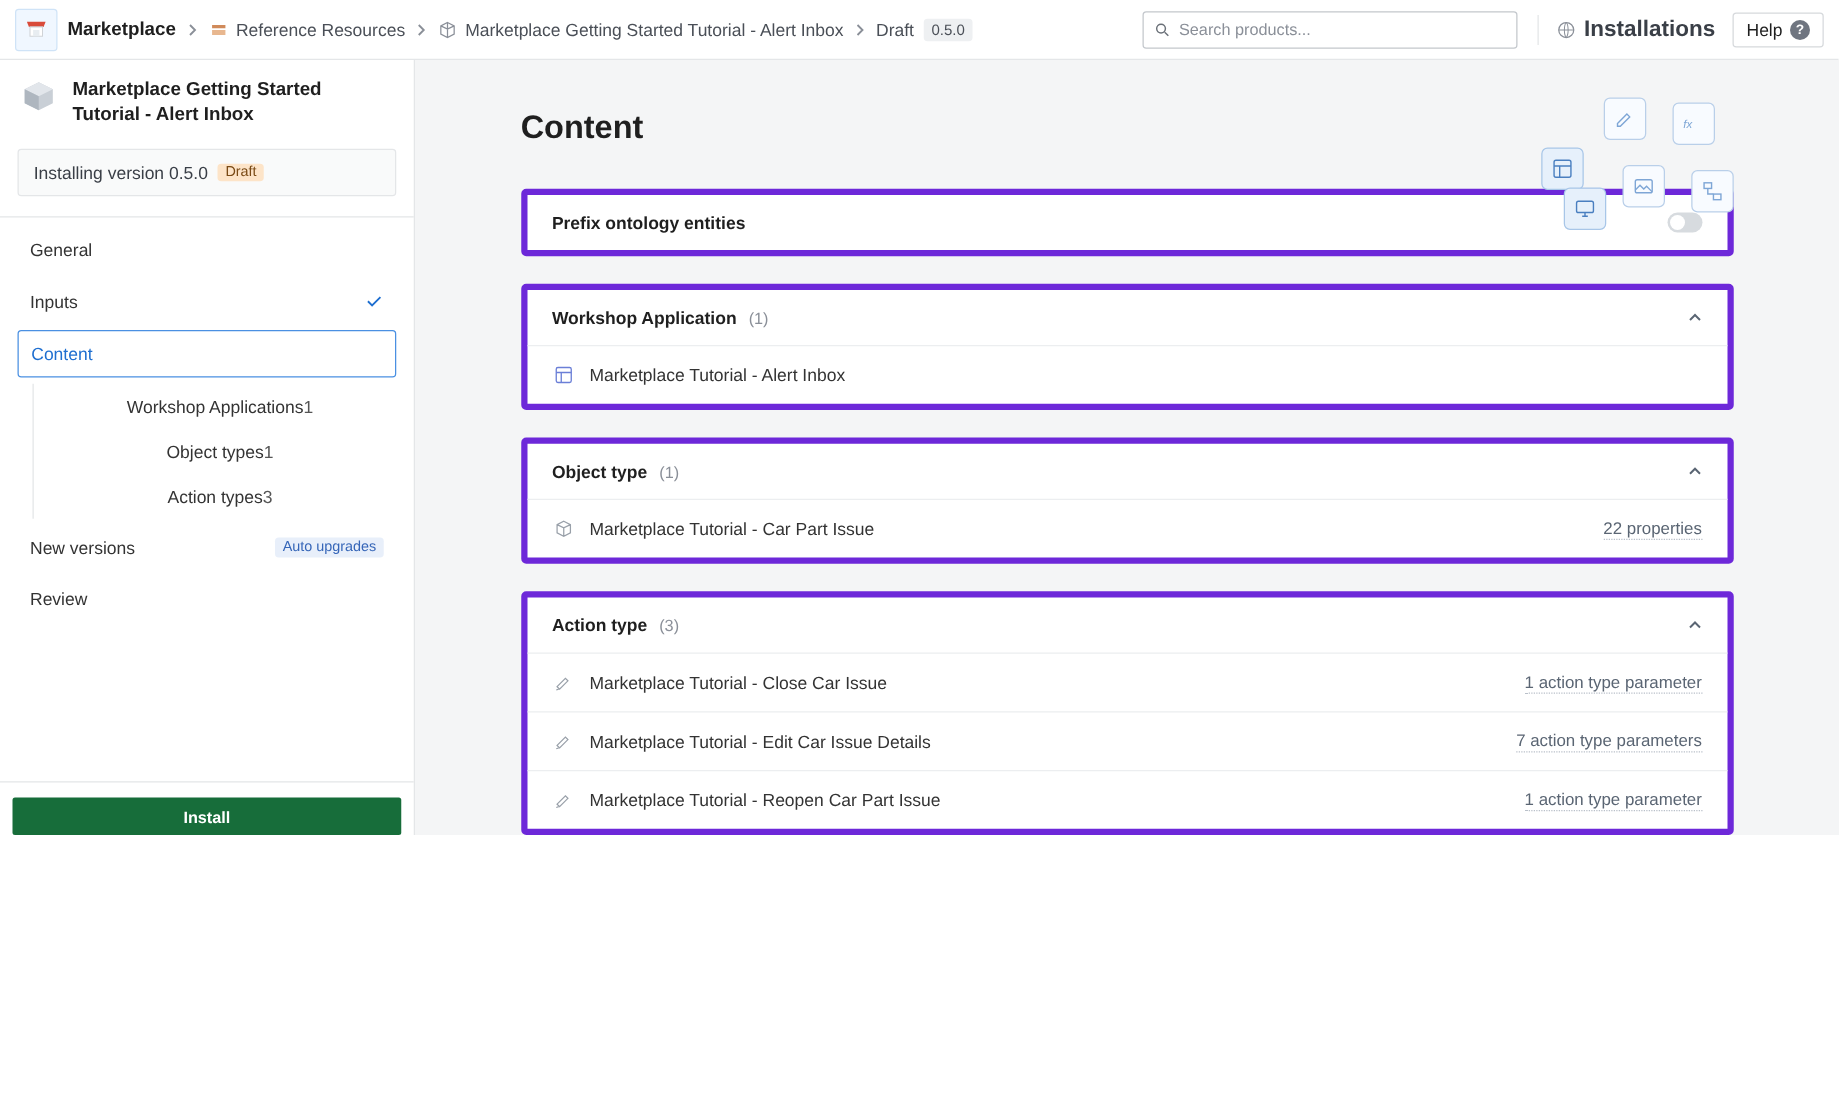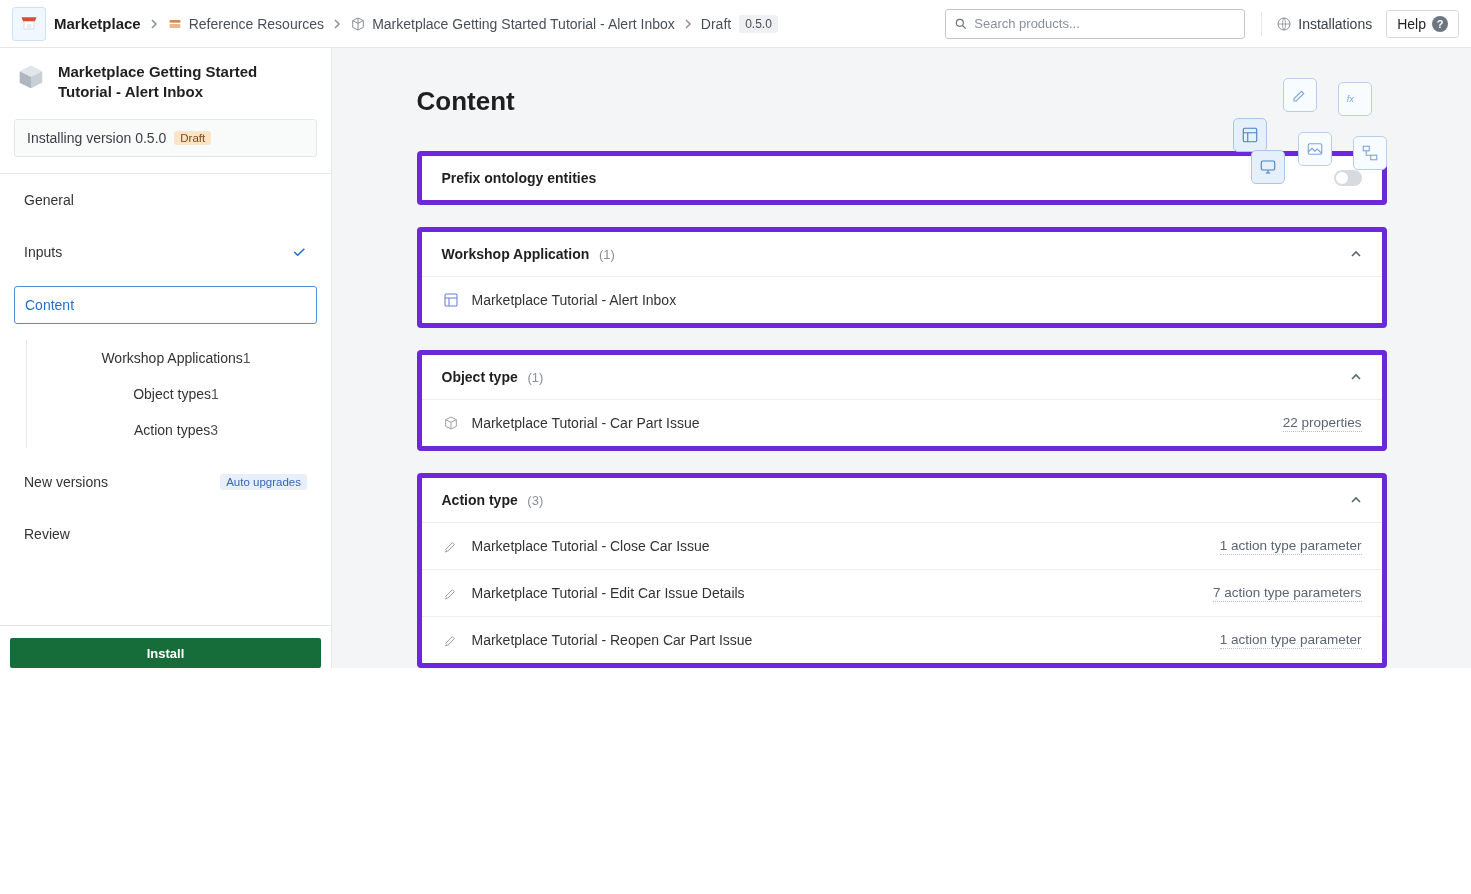--- a/index.html
+++ b/index.html
@@ -13,34 +13,34 @@
   .brand { font-weight: 700; font-size: 15px; }
   .crumb-sep { color:#8a8f98; }
   .crumb { display:flex; align-items:center; gap:6px; color:#4a4f57; font-size:14px;}
   .crumb .mini-icon { width:16px; height:16px; display:inline-flex; align-items:center; justify-content:center;}
   .version-pill { background:#eef0f2; border-radius:3px; padding:2px 6px; font-size:12px; color:#4a4f57;}
   .searchbox { display:flex; align-items:center; width:300px; height:30px; border:1px solid #c3c7cc; border-radius:3px; padding:0 8px; background:#fff; }
   .searchbox input { border:none; outline:none; flex:1; font-size:13px; color:#333; background:transparent;}
   .searchbox input::placeholder{color:#8a8f98;}
   .topbar-right { display:flex; align-items:center; gap:14px; margin-left:16px;}
   .vdiv { width:1px; height:24px; background:#e4e6e8; }
-  .link-btn { display:flex; align-items:center; gap:6px; color:#3a3f47; font-size:14px; }
+  .link-btn { display:flex; align-items:center; gap:6px; color:#3a3f47; font-size:18px;font-weight:bold; }
   .help-btn { display:flex; align-items:center; gap:6px; border:1px solid #d6d9dc; padding:5px 10px; border-radius:3px; font-size:14px;}
   .help-q { width:16px; height:16px; border-radius:50%; background:#6f7580; color:#fff; display:flex; align-items:center; justify-content:center; font-size:11px; font-weight:700;}
 
   
   .body { flex:1; display:flex; min-height:0;}
   .sidebar { width:332px; border-right:1px solid #e4e6e8; display:flex; flex-direction:column;}
   .side-header { padding:14px 16px 10px 16px; display:flex; gap:12px; align-items:flex-start;}
   .side-header .bigicon { width:30px; height:30px; flex-shrink:0;}
   .side-title { font-weight:600; font-size:15px; line-height:1.35;}
   .install-box { margin:6px 14px 0 14px; border:1px solid #e4e6e8; border-radius:3px; background:#f9fafa; padding:10px 12px; display:flex; align-items:center; gap:8px; font-size:14px; color:#3a3f47;}
   .draft-pill { background:#fde4c8; color:#7a4a15; font-size:11.5px; padding:1px 6px; border-radius:3px;}
   .side-sep { height:1px; background:#e4e6e8; margin-top:16px;}
-  .nav { padding:8px 14px; display:flex; flex-direction:column; gap:16px;}
+  .nav { padding:8px 14px; display:flex; flex-direction:column; gap:5px;}
   .nav-item { display:flex; align-items:center; justify-content:space-between; padding:10px 10px; border-radius:3px; font-size:14px; color:#333;}
   .nav-item.active { border:1px solid #4a90e2; color:#1f6fd0; background:#fff;}
   .nav-check { color:#1f6fd0;}
   .subnav { margin-left:12px; border-left:1px solid #e4e6e8; padding-left:0; display:flex; flex-direction:column;}
   .subnav .nav-sub { display:flex; justify-content:center; padding:10px 10px 10px 18px; font-size:14px; color:#333;}
   .count-muted { color:#555;}
   .badge-auto { background:#e8effa; color:#3666b8; font-size:11.5px; padding:2px 6px; border-radius:3px;}
   .sidebar-footer { margin-top:auto; padding:12px 10px 12px 10px;}
   .install-btn { width:100%; height:30px; background:#176d3a; color:#fff; font-weight:600; border:none; border-radius:2px; font-size:13px;}
   .sidebar-scroll { padding-bottom: 0; border-top:1px solid #e4e6e8;}

